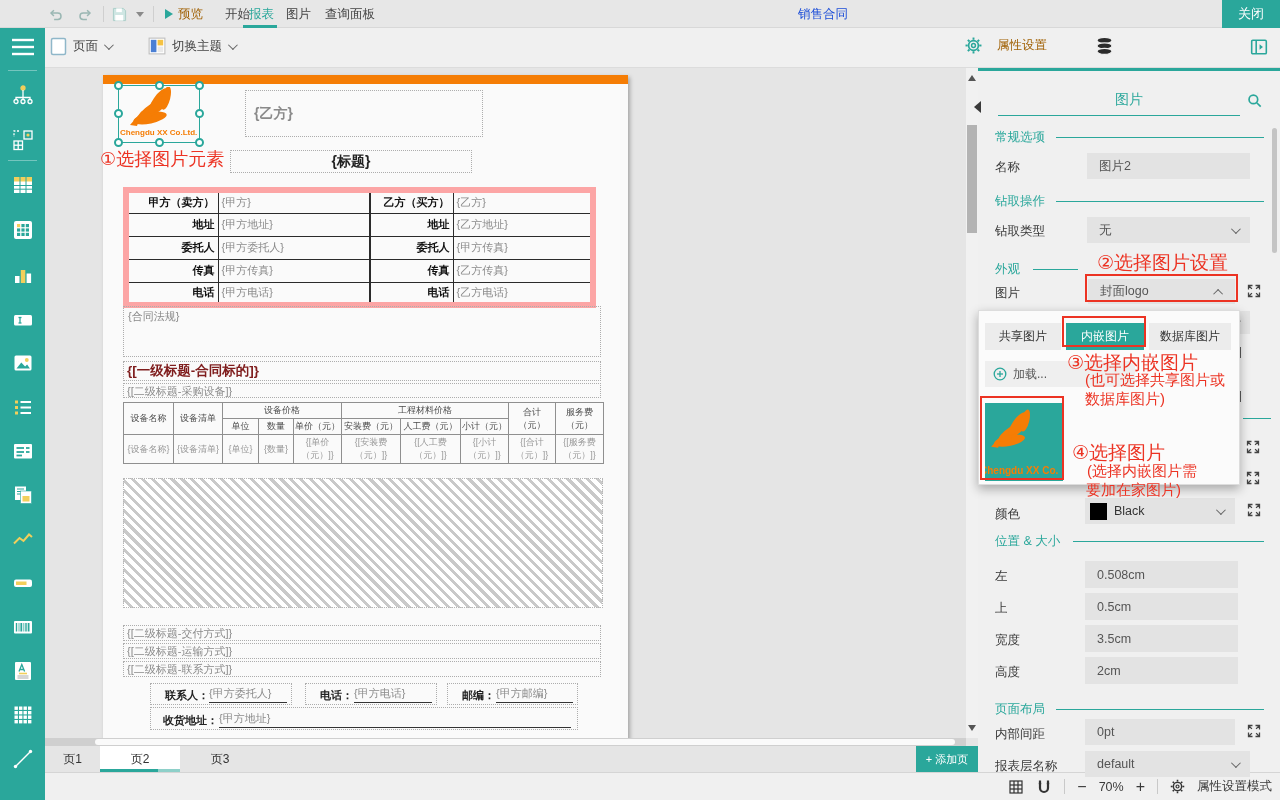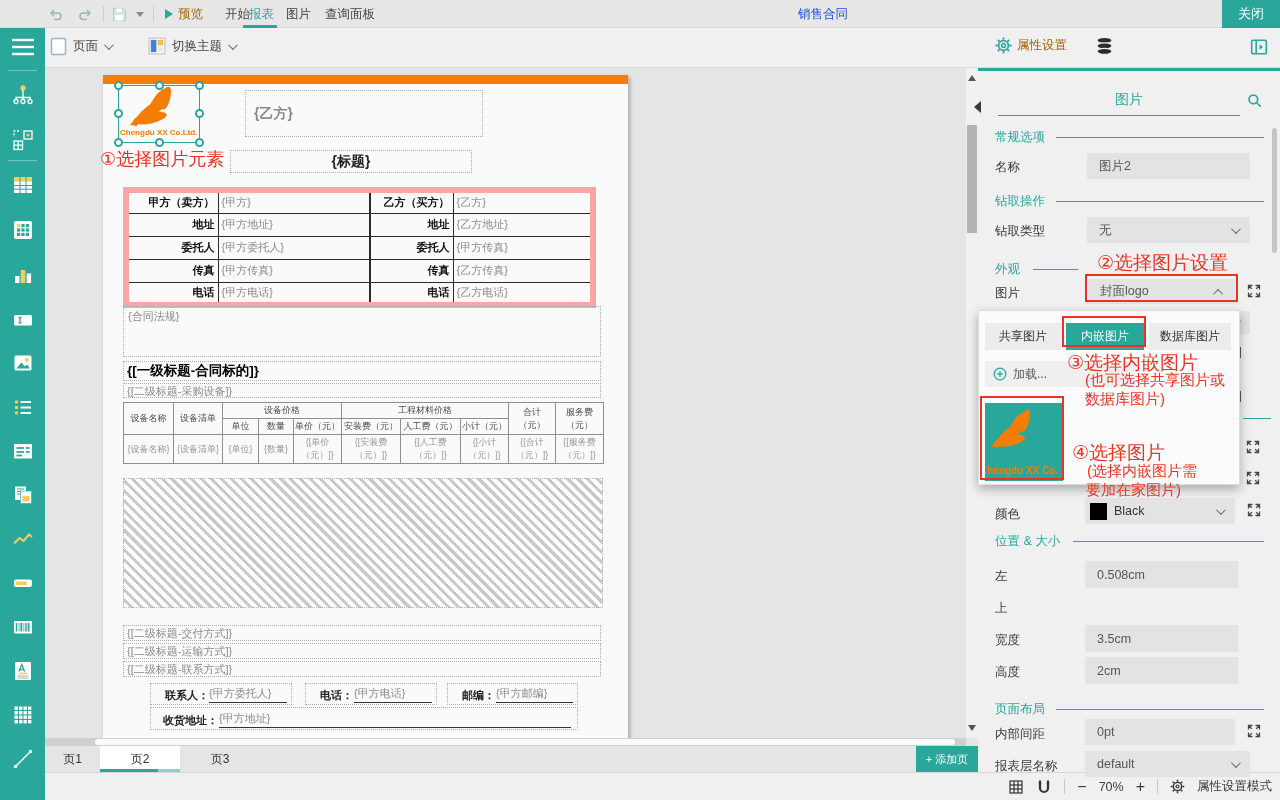--- a/index.html
+++ b/index.html
@@ -157,21 +157,21 @@
   <div style="position:absolute;left:103px;top:9px;display:flex;align-items:center;gap:6px">
     <svg width="18" height="18" viewBox="0 0 16 16">
         <rect x="1" y="1" width="14" height="14" fill="#fff" stroke="#c0c0c0"></rect>
         <rect x="2.5" y="2.5" width="5" height="11" fill="#4a7fd4"></rect>
         <rect x="8.5" y="2.5" width="5" height="5" fill="#f5c243"></rect>
         <rect x="8.5" y="8.5" width="5" height="5" fill="#e9e9e9"></rect>
       </svg>
     <span style="font-size:12.5px;color:#444">切换主题</span>
     <span class="chev down"></span>
   </div>
-  <div style="position:absolute;left:950px;top:9px;display:flex;align-items:center;gap:5px">
+  <div style="position:absolute;left:920px;top:9px;display:flex;align-items:center;gap:15px">
     <svg width="17" height="17" viewBox="0 0 16 16" fill="none" stroke="#2aa79b">
         <circle cx="8" cy="8" r="4.6" stroke-width="1.6"></circle>
         <circle cx="8" cy="8" r="1.8" stroke-width="1.4"></circle>
         <g stroke-width="1.8">
           <line x1="8" y1="0.5" x2="8" y2="2.6"></line>
           <line x1="8" y1="13.4" x2="8" y2="15.5"></line>
           <line x1="0.5" y1="8" x2="2.6" y2="8"></line>
           <line x1="13.4" y1="8" x2="15.5" y2="8"></line>
           <line x1="2.7" y1="2.7" x2="4.2" y2="4.2"></line>
           <line x1="11.8" y1="11.8" x2="13.3" y2="13.3"></line>
@@ -449,21 +449,21 @@
       <tr>
         <td class="lbl">电话</td>
             <td class="val">{甲方电话}</td>
         <td class="lbl midb">电话</td>
             <td class="val">{乙方电话}</td>
       </tr>
     </tbody>
       </table>
 
     <div class="dotted" style="left:20px;top:231px;width:478px;height:51px;padding:2px 4px">{合同法规}</div>
-    <div class="dotted" style="left:20px;top:286px;width:478px;height:20px;font-size:13.5px;font-weight:bold;color:#000000;padding-left:3px">{[一级标题-合同标的]}</div>
+    <div class="dotted" style="left:20px;top:286px;width:478px;height:20px;font-size:13.5px;font-weight:bold;color:#7f1d1d;padding-left:3px">{[一级标题-合同标的]}</div>
     <div class="dotted" style="left:20px;top:308px;width:478px;height:15px;padding-left:3px">{[二级标题-采购设备]}</div>
 
     <table class="dtable" style="left:20px;top:327px;width:480px">
       <colgroup>
           <col style="width:50px">
           <col style="width:49px">
           <col style="width:36px">
           <col style="width:35px">
           <col style="width:48px">
           <col style="width:59px">
@@ -684,20 +684,21 @@
     <svg width="14" height="14" viewBox="0 0 14 14" fill="none" stroke="#444" stroke-width="1.3">
         <path d="M1.5 5.5v-4h4M8.5 1.5h4v4M12.5 8.5v4h-4M5.5 12.5h-4v-4M1.5 1.5l3.4 3.4M12.5 1.5 9.1 4.9M12.5 12.5 9.1 9.1M1.5 12.5l3.4-3.4"></path>
       </svg>
   </div>
 
   <div class="sec" style="left:17px;top:462px">位置 &amp; 大小</div>
   <div class="secline" style="left:95px;top:470px;width:191px"></div>
   <div class="row-label" style="left:17px;top:497px">左</div>
   <div class="row-input" style="left:107px;top:490px;width:153px;height:27px">0.508cm</div>
   <div class="row-label" style="left:17px;top:529px">上</div>
+  <div class="row-input" style="left:107px;top:522px;width:153px;height:27px">0.5cm</div>
   <div class="row-label" style="left:17px;top:561px">宽度</div>
   <div class="row-input" style="left:107px;top:554px;width:153px;height:27px">3.5cm</div>
   <div class="row-label" style="left:17px;top:593px">高度</div>
   <div class="row-input" style="left:107px;top:586px;width:153px;height:27px">2cm</div>
 
   <div class="sec" style="left:17px;top:630px">页面布局</div>
   <div class="secline" style="left:78px;top:638px;width:208px"></div>
   <div class="row-label" style="left:17px;top:655px">内部间距</div>
   <div class="row-input" style="left:107px;top:648px;width:150px;height:26px">0pt</div>
   <div class="expandi" style="left:269px;top:653px">

